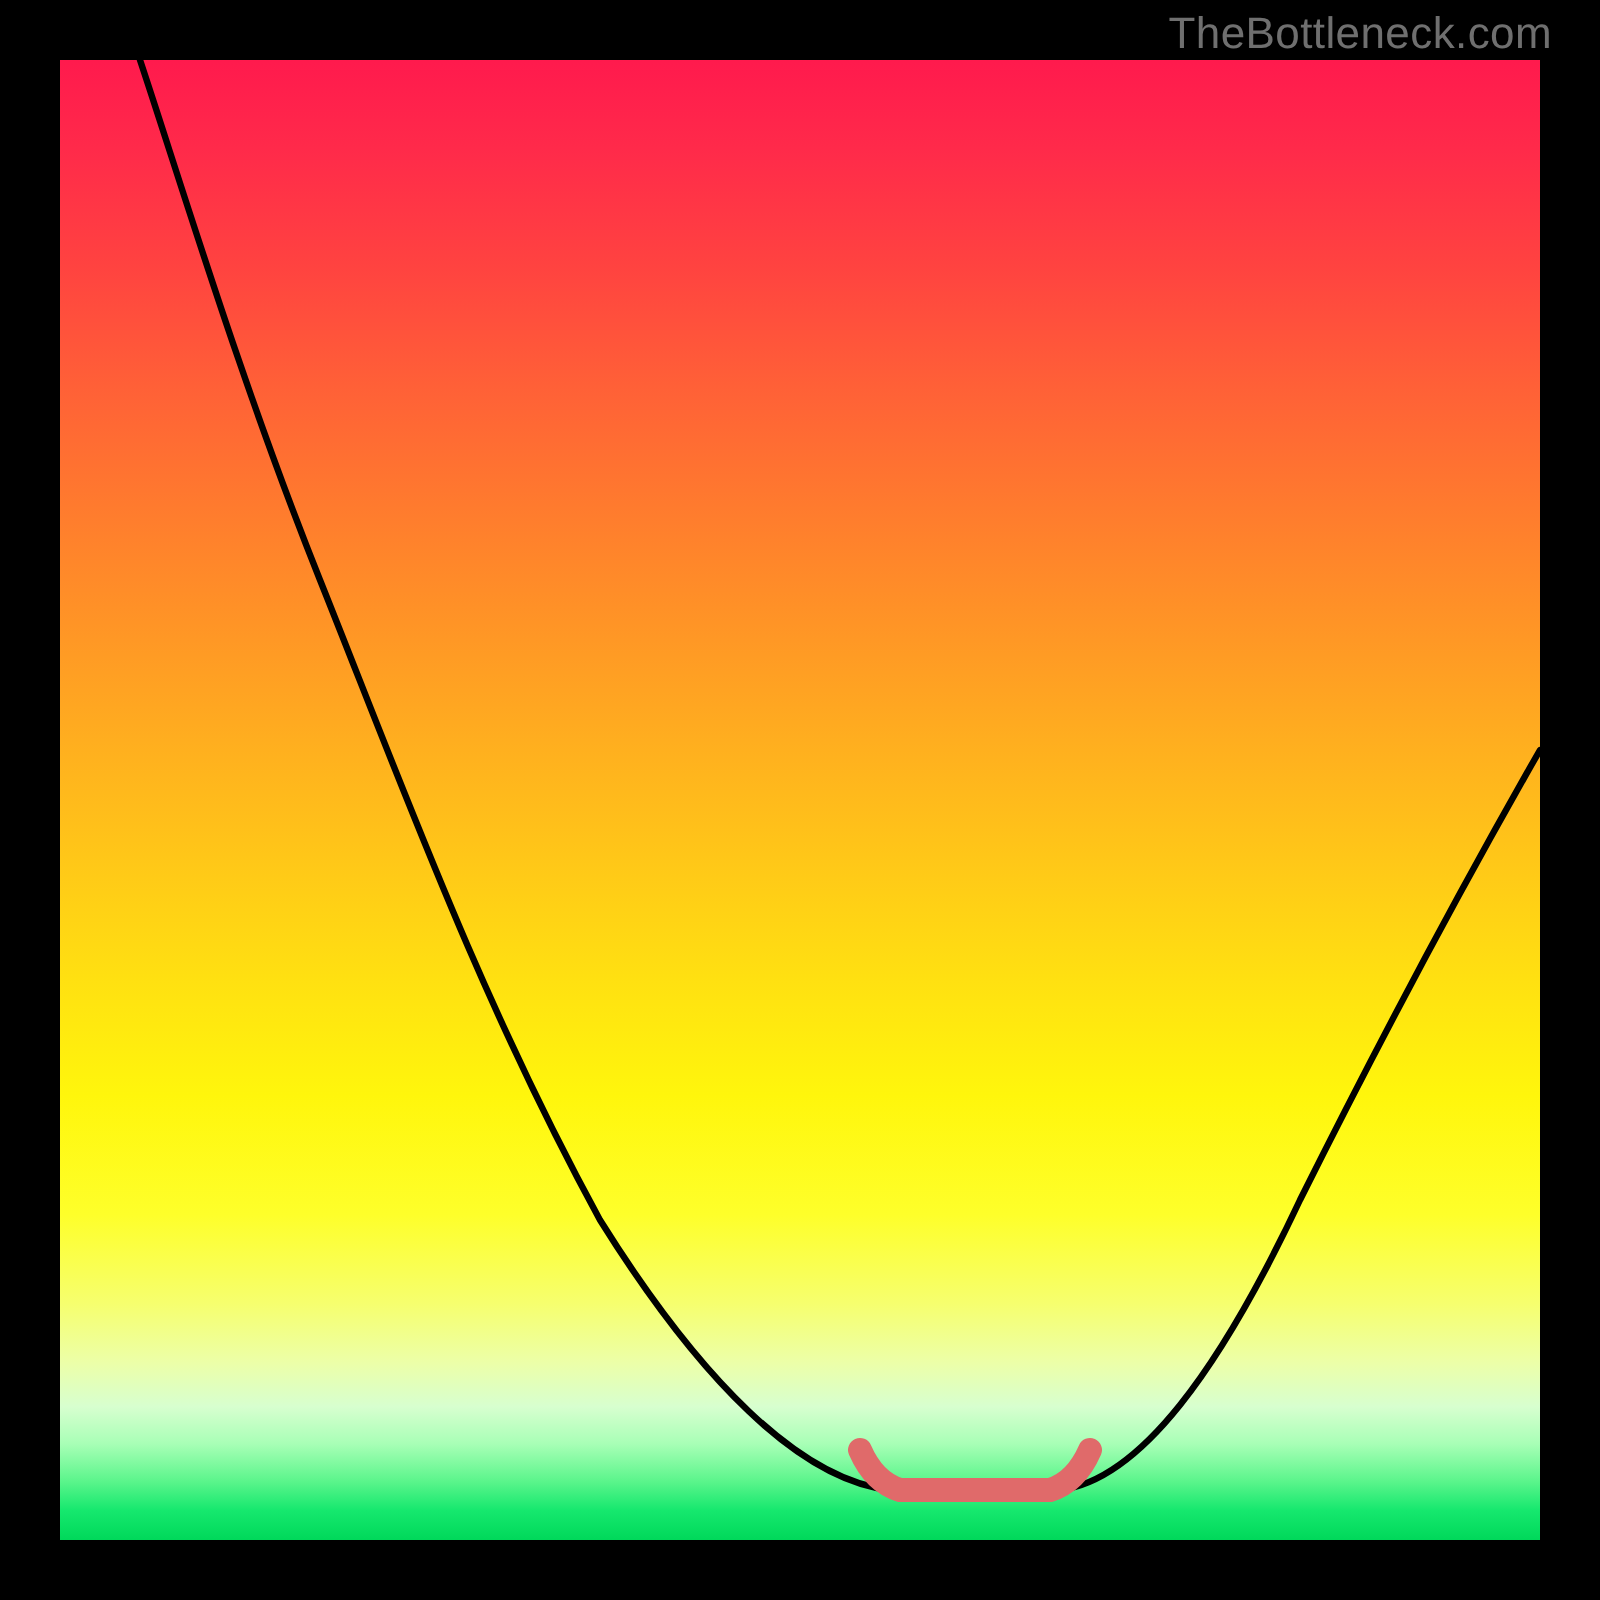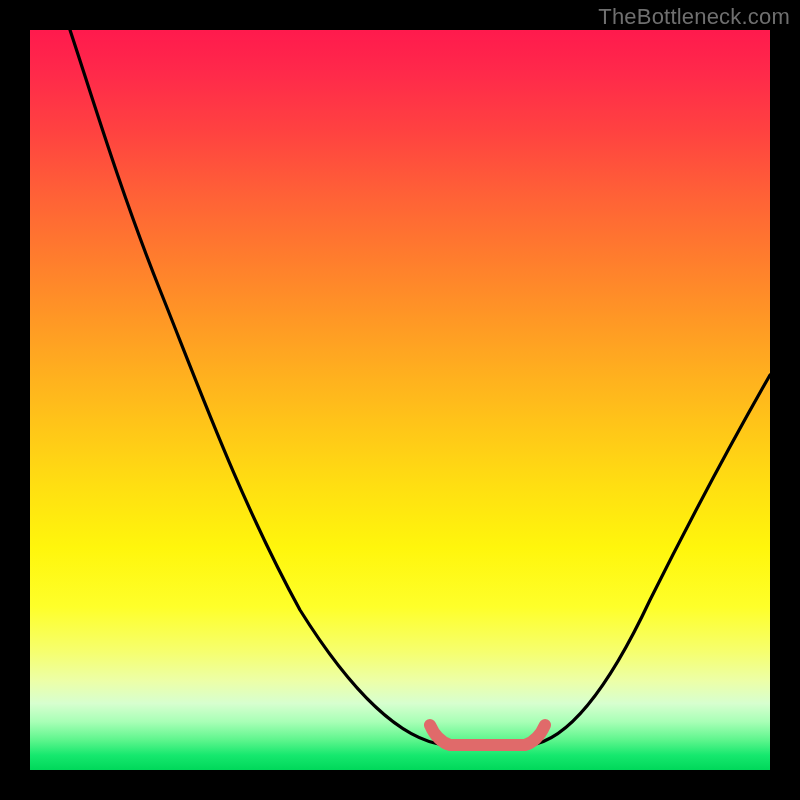--- a/index.html
+++ b/index.html
@@ -13,21 +13,21 @@
   }
   .frame {
     position: relative;
     width: 800px;
     height: 800px;
     background: #000;
   }
   .watermark {
     position: absolute;
     top: 4px;
-    right: 10px;
+    right: 24px;
     color: #6f6f6f;
     font-size: 22px;
     font-weight: 500;
     letter-spacing: 0.2px;
     z-index: 10;
   }
   .plot-area {
     position: absolute;
     left: 30px;
     top: 30px;

